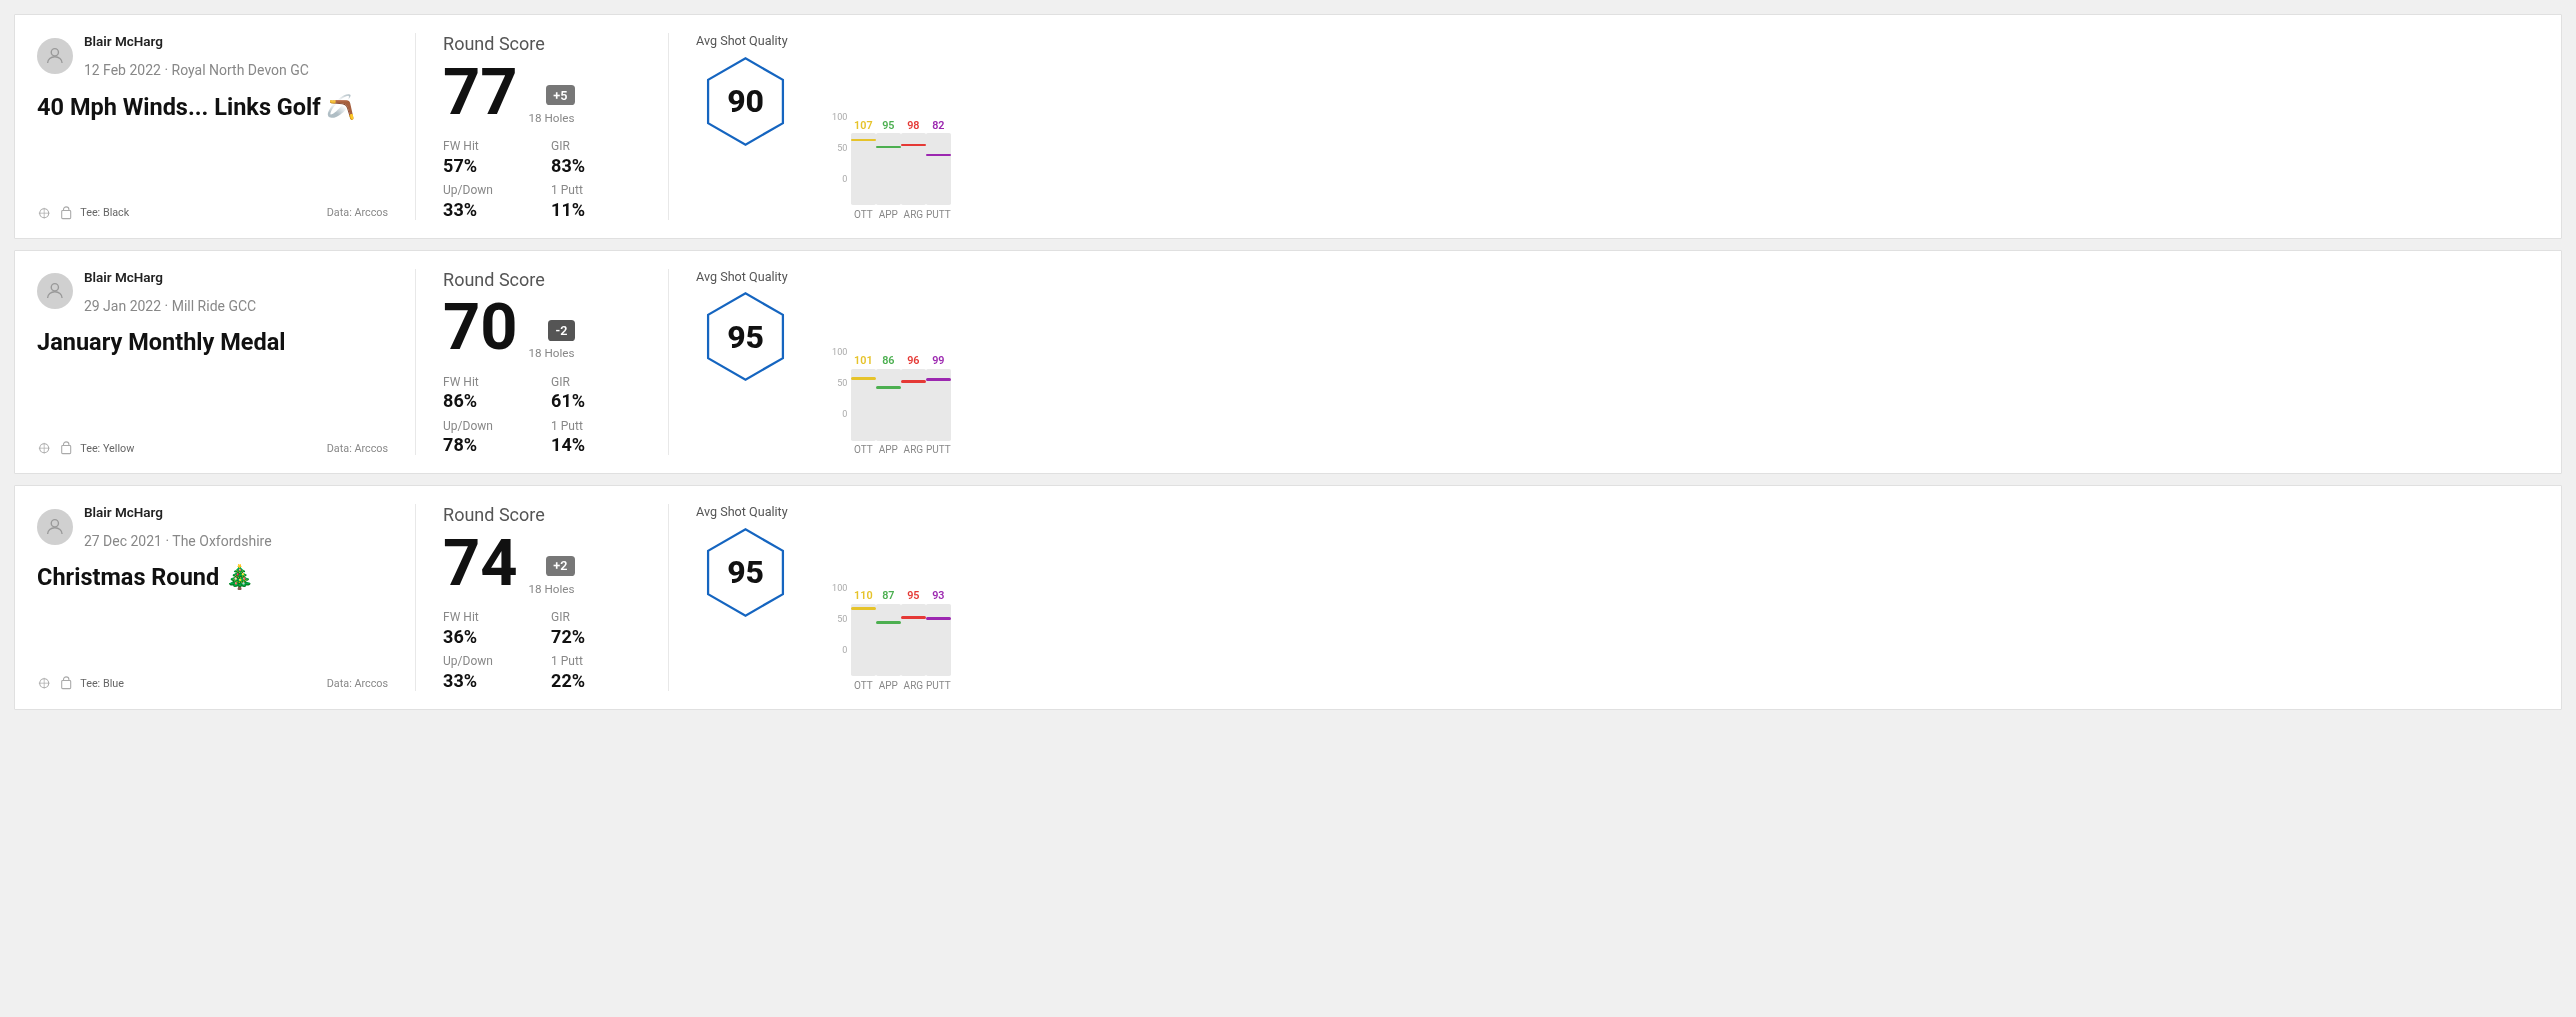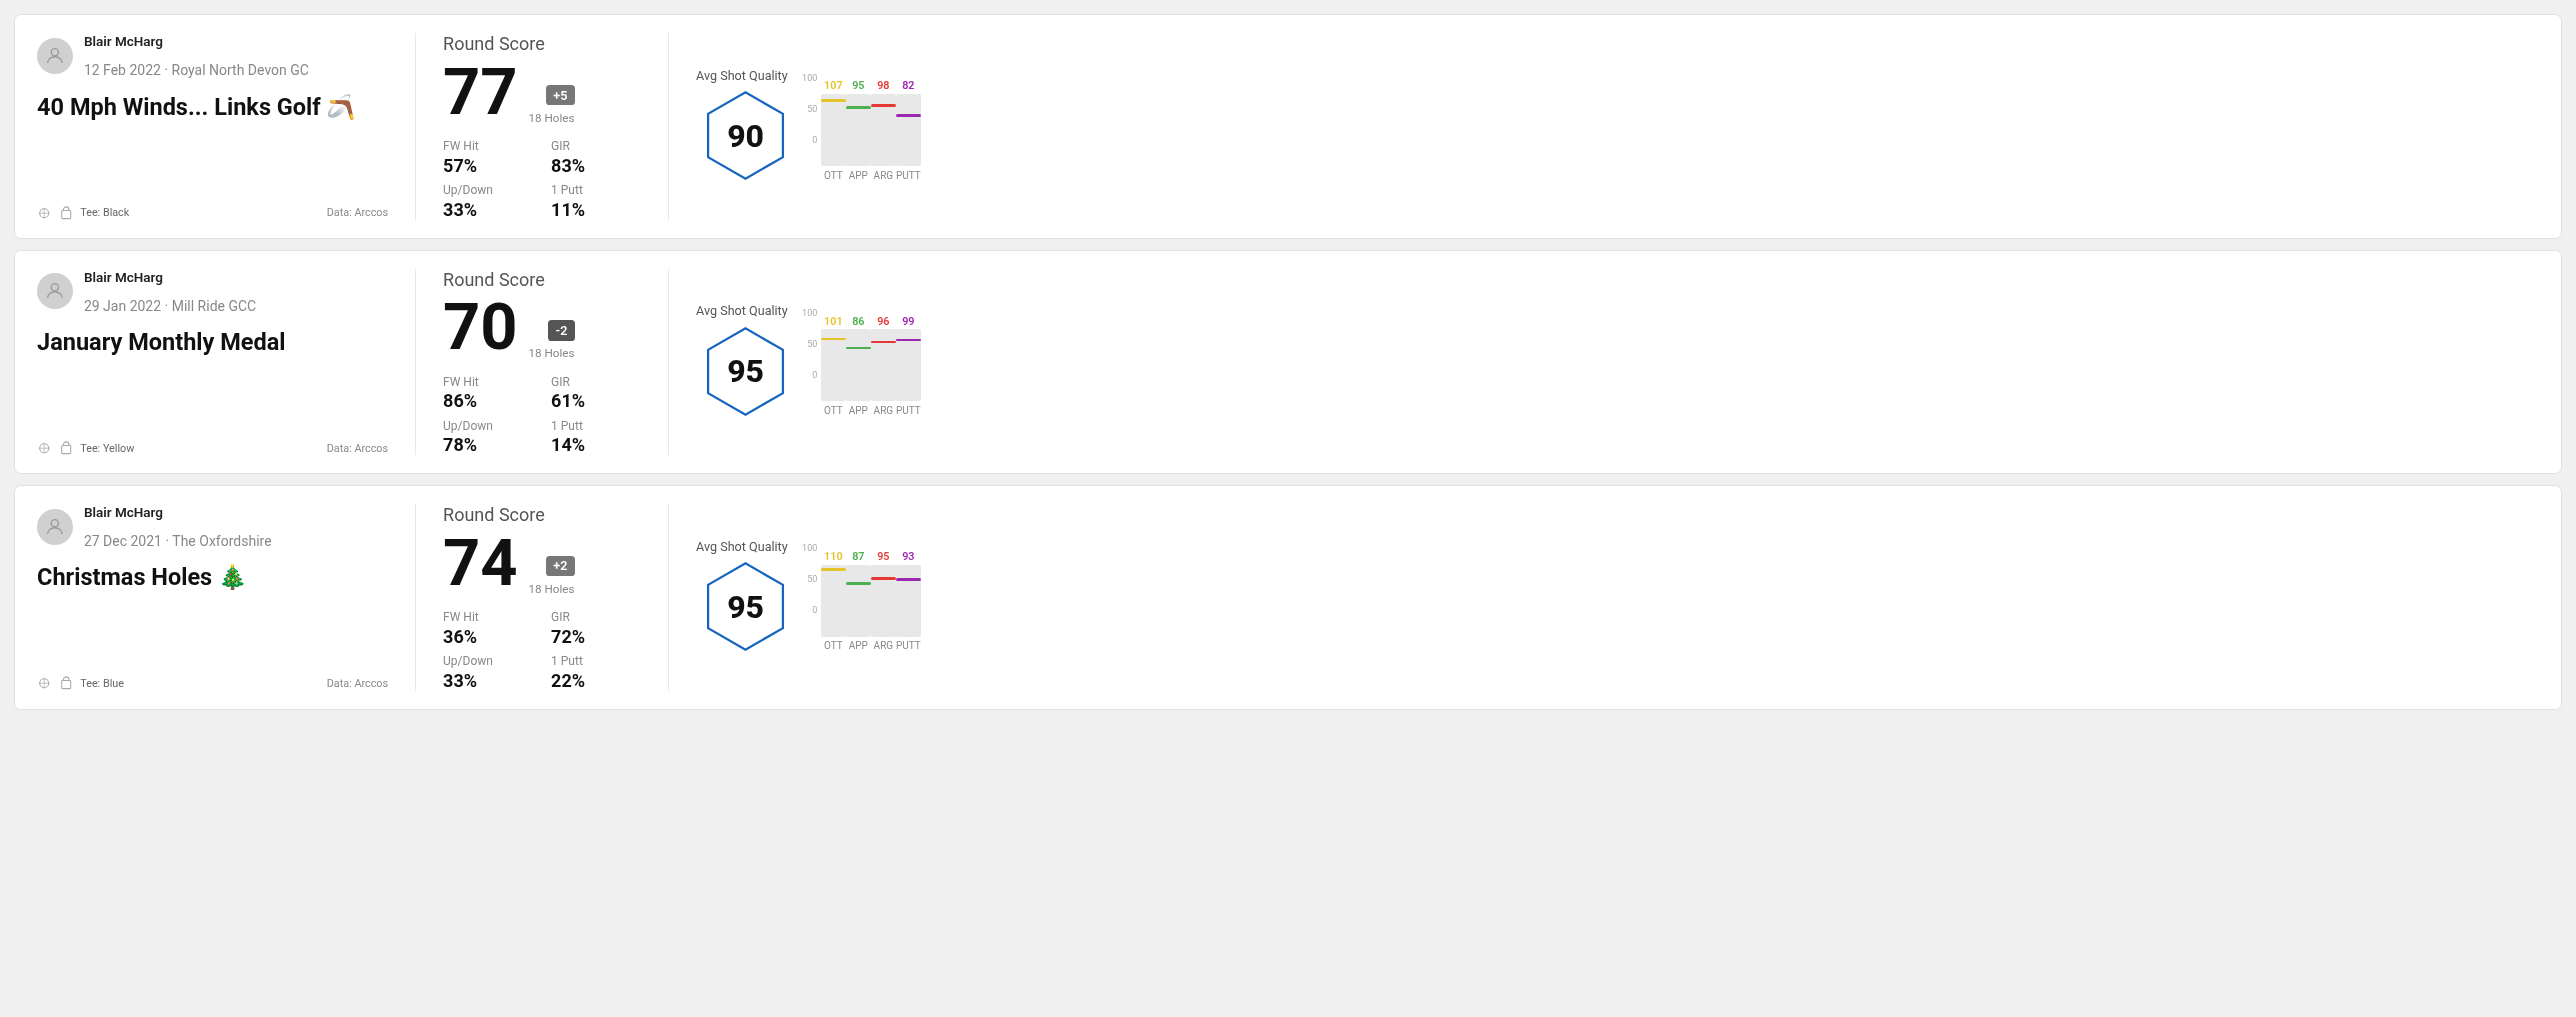--- a/index.html
+++ b/index.html
@@ -4,21 +4,21 @@
   <style>
     * { box-sizing: border-box; margin: 0; padding: 0; }
     body {
       font-family: -apple-system, BlinkMacSystemFont, 'Segoe UI', Roboto, sans-serif;
       background: #f0f0f0;
       padding: 14.4px;
       min-width: 1083px;
     }
     .card {
       background: #fff;
-      border-radius: 7px;
+      border-radius: 1px;
       border: 0.9px solid #e0e0e0;
       margin-bottom: 10.8px;
       padding: 18px 21.7px;
       display: flex;
       align-items: stretch;
       gap: 0;
     }
     .left-section {
       flex: 0 0 379px;
       padding-right: 27px;
@@ -137,22 +137,21 @@
     }
     .stat-value {
       font-size: 18px;
       font-weight: 700;
       color: #111;
     }
     .right-section {
       flex: 1;
       padding-left: 27px;
       display: flex;
-      gap: 7px;
-      align-items: center;
+      gap: 37px;
     }
     .quality-container {
       display: flex;
       flex-direction: column;
       align-items: center;
       gap: 3.6px;
     }
     .quality-label {
       font-size: 12.6px;
       color: #555;
@@ -489,21 +488,21 @@
             <svg viewBox="0 0 24 24" fill="none" stroke="#999" stroke-width="1.5">
     <circle cx="12" cy="8" r="4"></circle>
     <path d="M4 20c0-4 3.6-7 8-7s8 3 8 7"></path>
   </svg>
           </div>
           <div class="user-info">
             <div class="user-name">Blair McHarg</div>
             <div class="user-meta">27 Dec 2021 · The Oxfordshire</div>
           </div>
         </div>
-        <div class="round-title">Christmas Holes 🎄</div>
+        <div class="round-title">Christmas Round 🎄</div>
         <div class="footer-row">
           <div class="tee-info">
     <svg width="14.4" height="14.4" viewBox="0 0 16 16" fill="none">
       <circle cx="8" cy="8" r="5" stroke="#aaa" stroke-width="1.2" fill="none"></circle>
       <path d="M2 8h12M8 2v12" stroke="#aaa" stroke-width="0.8"></path>
     </svg>
     <svg width="14.4" height="14.4" viewBox="0 0 16 16" fill="none">
       <rect x="3" y="5" width="10" height="9" rx="1" stroke="#aaa" stroke-width="1.2" fill="none"></rect>
       <path d="M5 5V4a3 3 0 016 0v1" stroke="#aaa" stroke-width="1.2" fill="none"></path>
     </svg>

